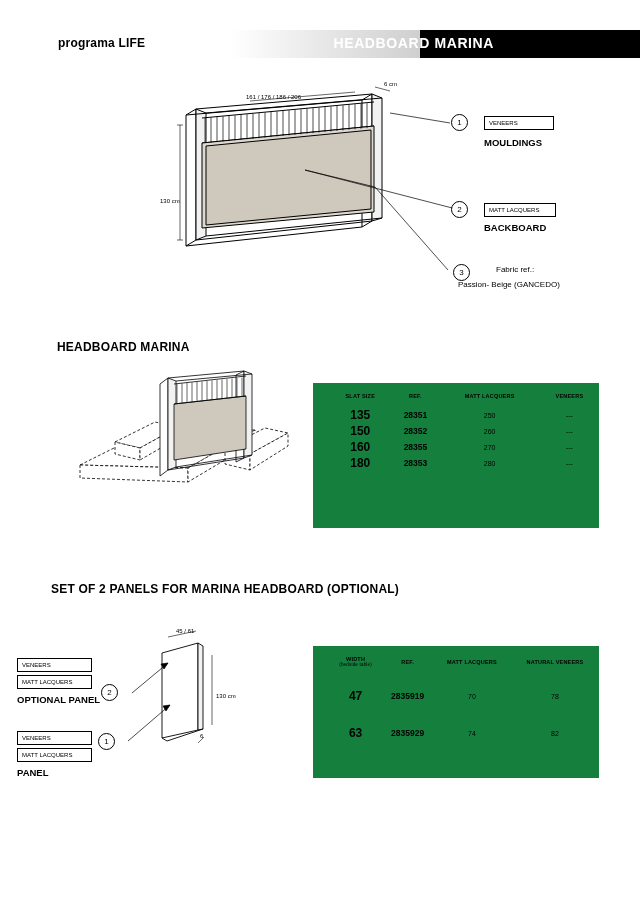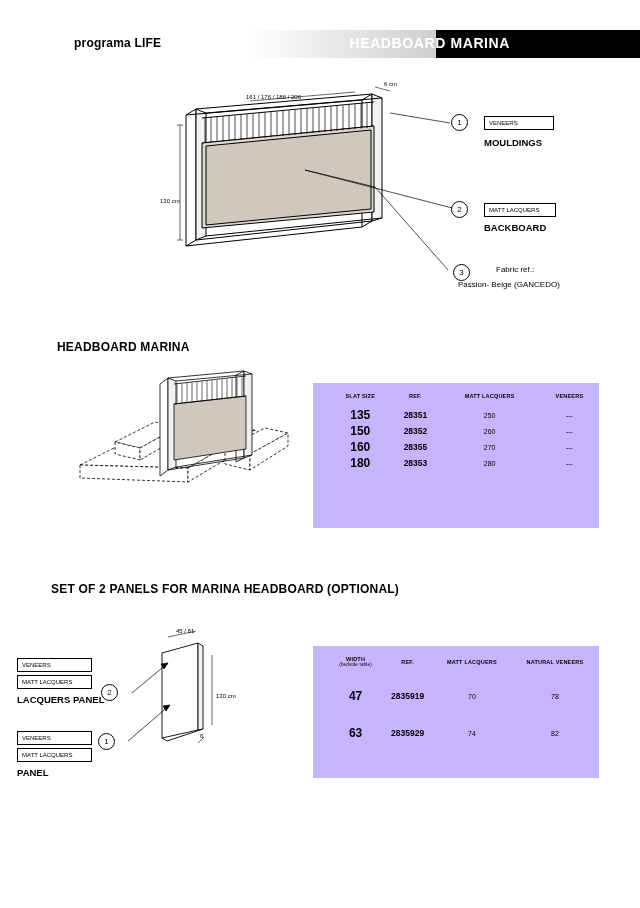--- a/index.html
+++ b/index.html
@@ -7,21 +7,21 @@
   body {
     width:640px; height:908px; position:relative;
     background:#ffffff;
     font-family:"Liberation Sans", sans-serif;
     color:#000;
     overflow:hidden;
   }
 
   
   .header {
-    position:absolute; left:16px; top:30px; width:520px; height:28px;
+    position:absolute; left:0; top:30px; width:520px; height:28px;
   }
   .header-left {
     position:absolute; left:0; top:0; width:420px; height:28px;
     background:linear-gradient(to right, #ffffff 0%, #ffffff 55%, #cfcfcf 100%);
   }
   .header-right {
     position:absolute; left:420px; top:0; width:220px; height:28px;
     background:#000;
   }
   .header-title-left {
@@ -47,21 +47,21 @@
     white-space:nowrap;
   }
   .bullet {
     position:absolute; width:17px; height:17px; border-radius:50%;
     border:1px solid #000; background:#fff;
     font-size:8px; line-height:15px; text-align:center;
   }
 
   
   .tbl {
-    position:absolute; background:#c4b5fd;padding-left:16px;
+    position:absolute; background:#15803d;padding-left:16px;
   }
   .tbl table { border-collapse:collapse; width:100%; }
   .tbl th {
     font-size:5.5px; font-weight:bold; text-align:center;
     padding:10px 2px 8px 2px; letter-spacing:0.2px;
   }
   .tbl th .sub { display:block; font-size:4.5px; font-weight:normal; }
   .tbl td { text-align:center; }
   .tbl .c0 { font-size:12px; font-weight:bold; }
   .tbl .c1 { font-size:8.5px; font-weight:bold; }
@@ -289,21 +289,21 @@
       <line x1="22" y1="48" x2="58" y2="18"></line>
       <polygon points="58,18 51,19 54,24" fill="#000"></polygon>
       <line x1="18" y1="96" x2="60" y2="60"></line>
       <polygon points="60,60 53,61 56,66" fill="#000"></polygon>
     </g>
   </svg>
 </div>
 
 <div class="callout-box" style="left:17px; top:658px; width:75px;">VENEERS</div>
 <div class="callout-box" style="left:17px; top:675px; width:75px;">MATT LACQUERS</div>
-<div class="lbl-b" style="left:17px; top:694px;">LACQUERS PANEL</div>
+<div class="lbl-b" style="left:17px; top:694px;">OPTIONAL PANEL</div>
 <div class="bullet" style="left:101px; top:684px;">2</div>
 
 <div class="callout-box" style="left:17px; top:731px; width:75px;">VENEERS</div>
 <div class="callout-box" style="left:17px; top:748px; width:75px;">MATT LACQUERS</div>
 <div class="lbl-b" style="left:17px; top:767px;">PANEL</div>
 <div class="bullet" style="left:98px; top:733px;">1</div>
 
 <div class="tbl" style="left:313px; top:627px; width:286px; height:132px;margin-top:19px;">
   <table>
     <thead>

